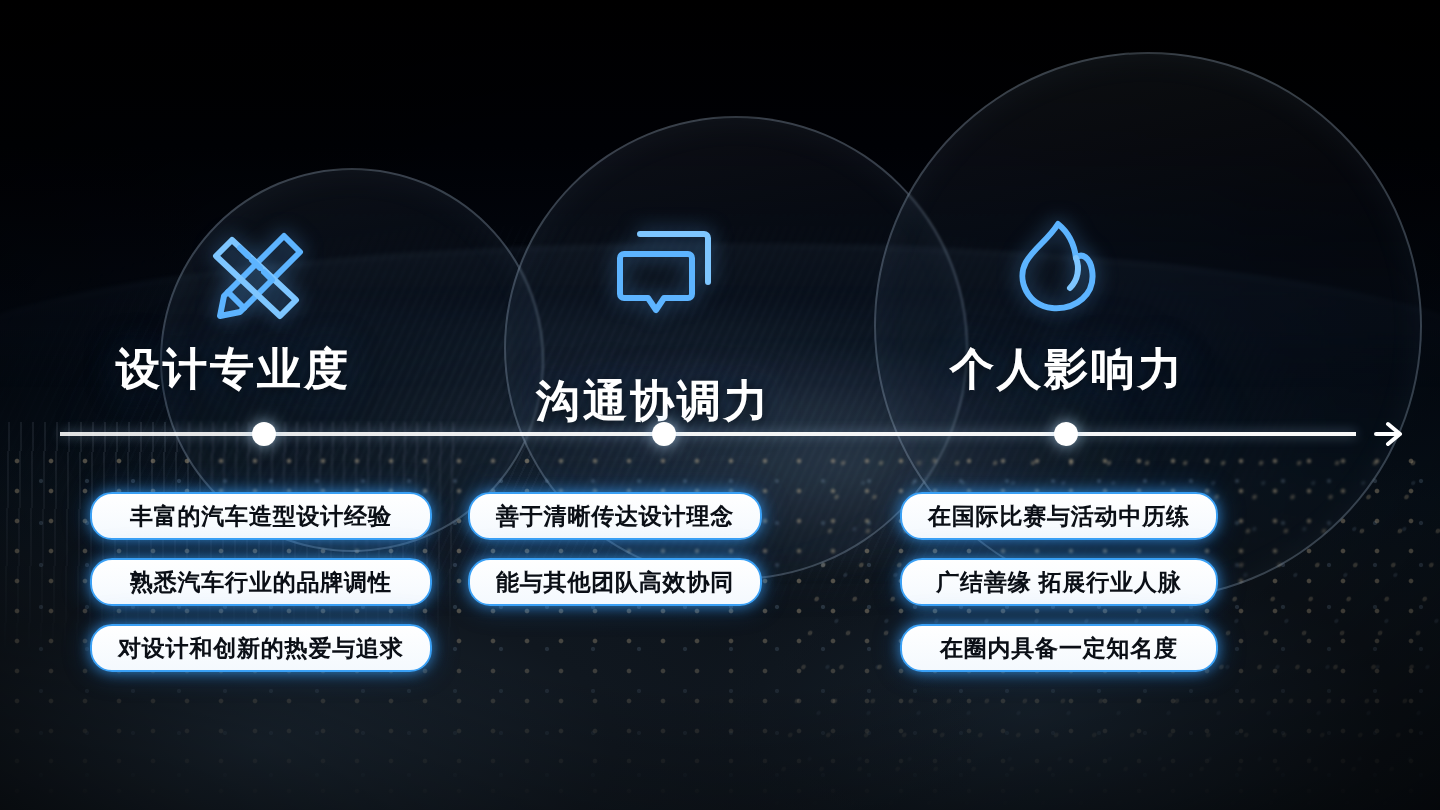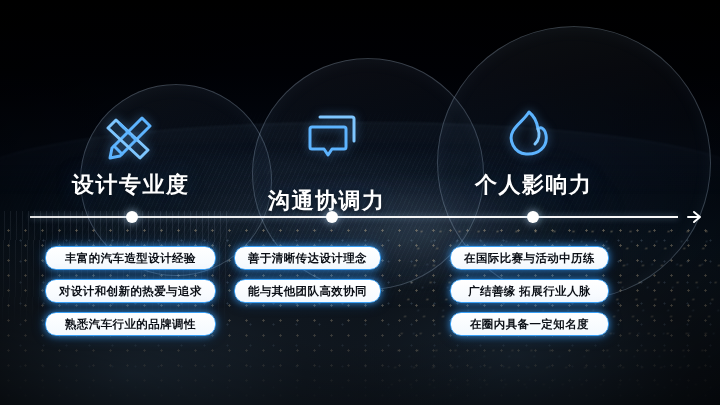--- a/index.html
+++ b/index.html
@@ -140,21 +140,21 @@
   .heading {
     position: absolute;
     color: #ffffff;
     font-size: 22px;
     font-weight: bold;
     letter-spacing: 1.5px;
     white-space: nowrap;
     text-shadow: 0 1px 7px rgba(0,0,0,0.85), 0 0 16px rgba(40,80,130,0.55);
     pointer-events: auto;
   }
-  .heading.h1 { left: 72px;  top: 170px; }
+  .heading.h1 { left: 58px;  top: 170px; }
   .heading.h2 { left: 268px; top: 186px; }
   .heading.h3 { left: 475px; top: 170px; text-align: right; }
 
   
   .timeline {
     position: absolute;
     left: 30px;
     top: 207px;
     width: 672px;
     height: 20px;
@@ -270,22 +270,22 @@
     <svg class="timeline-arrow" viewBox="0 0 16 16" fill="none" stroke="#ffffff" stroke-width="2" stroke-linecap="round" stroke-linejoin="round">
       <path d="M2 8 H14 M8 3 L14 8 L8 13"></path>
     </svg>
     <div class="node n1"></div>
     <div class="node n2"></div>
     <div class="node n3"></div>
   </div>
 
   <div class="pills p1">
     <div class="pill">丰富的汽车造型设计经验</div>
+    <div class="pill">熟悉汽车行业的品牌调性</div>
     <div class="pill">对设计和创新的热爱与追求</div>
-    <div class="pill">熟悉汽车行业的品牌调性</div>
   </div>
 
   <div class="pills p2">
     <div class="pill">善于清晰传达设计理念</div>
     <div class="pill">能与其他团队高效协同</div>
   </div>
 
   <div class="pills p3">
     <div class="pill">在国际比赛与活动中历练</div>
     <div class="pill">广结善缘  拓展行业人脉</div>

